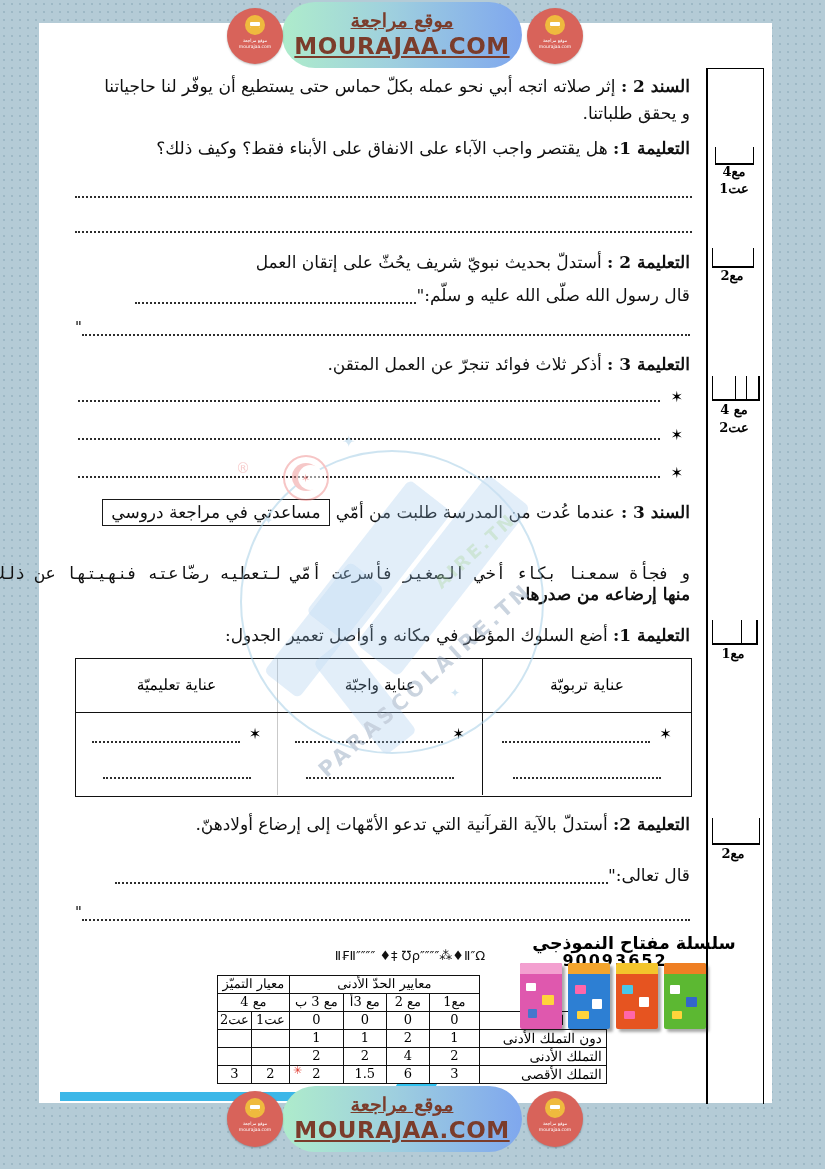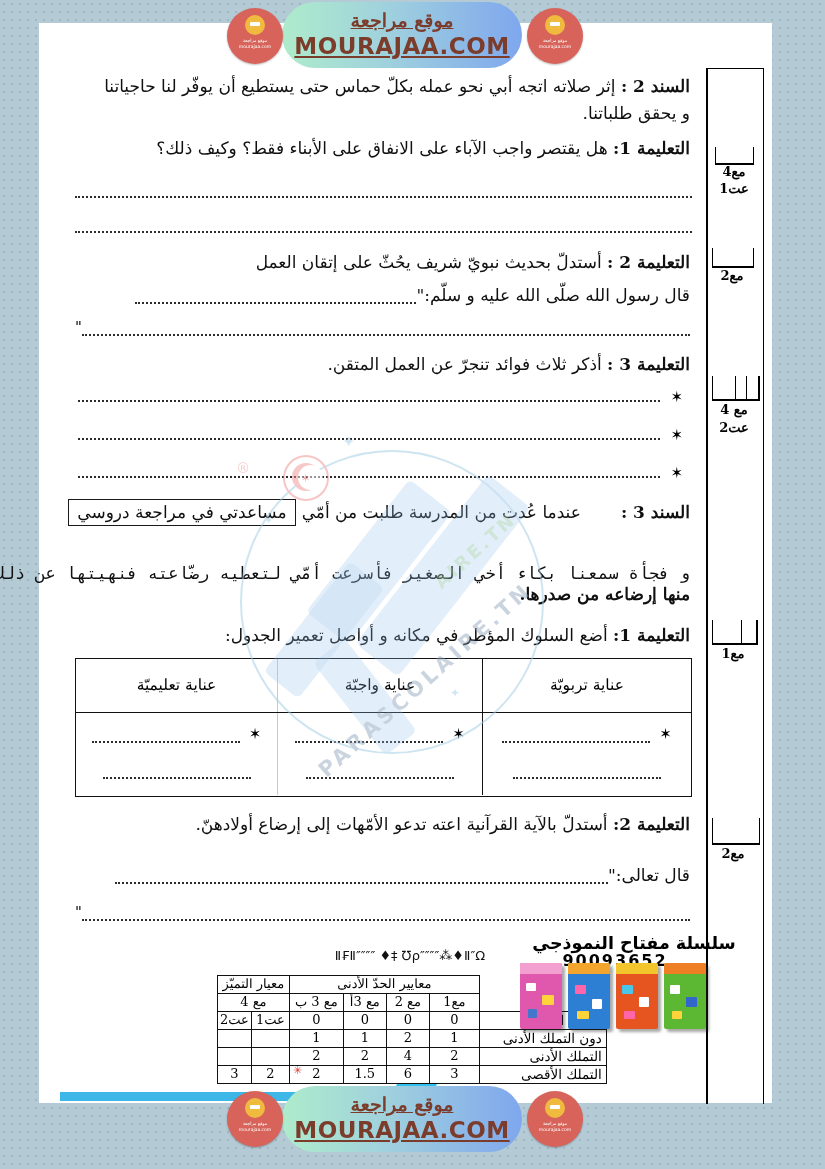--- a/index.html
+++ b/index.html
@@ -177,21 +177,21 @@
 <div class="flexline" style="left:78px;right:142px;top:422px;height:22px;gap:10px;">
   <span class="star">✶</span>
   <span class="dfill"></span>
 </div>
 <div class="flexline" style="left:78px;right:142px;top:460px;height:22px;gap:10px;">
   <span class="star">✶</span>
   <span class="dfill"></span>
 </div>
 
 <div class="flexline" style="right:135px;top:499px;align-items:center;gap:6px;">
-  <span class="t b" style="position:static;margin-left:34px;">السند 3 :</span>
+  <span class="t b" style="position:static;">السند 3 :</span>
   <span class="t" style="position:static;">عندما عُدت من المدرسة طلبت من أمّي</span>
   <span class="t boxed" style="position:static;">مساعدتي في مراجعة دروسي</span>
 </div>
 <div class="t" style="right:135px;top:563px;font-family:Liberation Mono, monospace;">و فجأة سمعنا بكاء أخي الصغير فأسرعت أمّي لتعطيه رضّاعته فنهيتها عن ذلك و طلبت</div>
 <div class="t" style="right:135px;top:582px;font-weight:bold;">منها إرضاعه من صدرها.</div>
 
 <div class="t" style="right:135px;top:623px;">
   <span class="b">التعليمة 1:</span>
   <span>أضع السلوك المؤطر في مكانه و أواصل تعمير الجدول:</span>
 </div>
@@ -228,21 +228,21 @@
         </div>
       <div class="cline">
           <span class="cd"></span>
         </div>
     </div>
   </div>
 </div>
 
 <div class="t" style="right:135px;top:812px;">
   <span class="b">التعليمة 2:</span>
-  <span>أستدلّ بالآية القرآنية اعته تدعو الأمّهات إلى إرضاع أولادهنّ.</span>
+  <span>أستدلّ بالآية القرآنية التي تدعو الأمّهات إلى إرضاع أولادهنّ.</span>
 </div>
 <div class="flexline" style="left:115px;right:135px;top:862px;height:26px;">
   <span class="t" style="position:static;">قال تعالى:"</span>
   <span class="dfill"></span>
 </div>
 <div class="flexline" style="left:75px;right:135px;top:903px;height:22px;">
   <span class="dfill"></span>
   <span class="q">"</span>
 </div>
 

